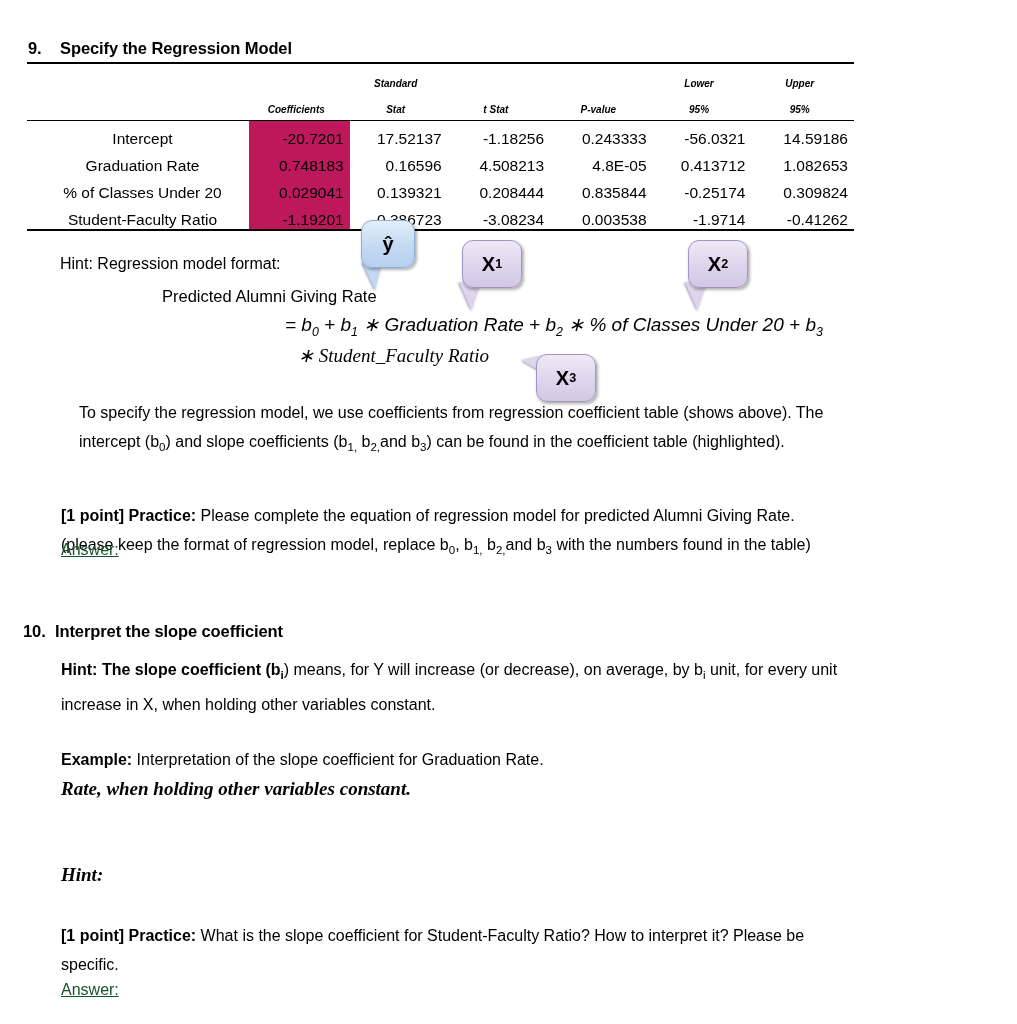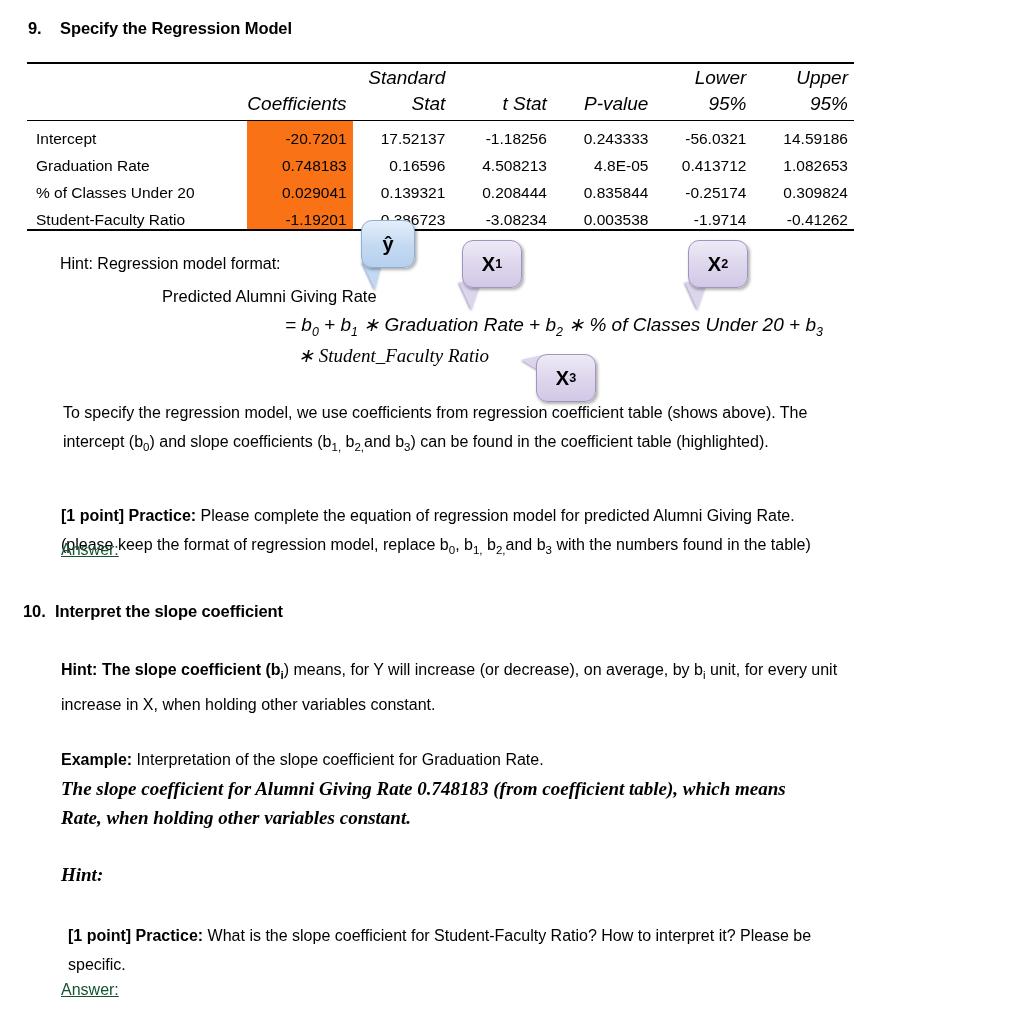--- a/index.html
+++ b/index.html
@@ -22,20 +22,21 @@
     height: 1024px;
   }
 
   
   .section-heading {
     position: absolute;
     font-size: 16.5px;
     font-weight: bold;
     letter-spacing: -0.1px;
     white-space: nowrap;
+    margin-top: 20px;
   }
   .section-heading .num {
     display: inline-block;
     width: 32px;
   }
   #heading-9 { left: 28px; top: 19px; }
   #heading-10 { left: 23px; top: 602px; }
 
   
   .coef-table-wrap {
@@ -52,41 +53,41 @@
   table.coef-table th, table.coef-table td {
     padding: 0;
     vertical-align: bottom;
   }
   .rule-top td, .rule-top th { border-top: 2.2px solid #000; }
   .rule-mid td, .rule-mid th { border-top: 1.6px solid #000; }
   .rule-bottom { border-top: 2.2px solid #000; height: 4px; }
 
   table.coef-table thead th {
     font-style: italic;
-    font-weight: normal;
-    font-size: 19px;
-    text-align: right;
+    font-weight: bold;
+    font-size: 10px;
+    text-align: center;
     padding-bottom: 1px;
     white-space: nowrap;
   }
   thead tr.hdr-line1 th { height: 25px; vertical-align: bottom; }
   thead tr.hdr-line2 th { height: 25px; vertical-align: bottom; padding-bottom: 5px;}
 
   table.coef-table tbody td {
     text-align: right;
     height: 27px;
     white-space: nowrap;
     font-size: 15.5px;
   }
   table.coef-table tbody td.label-cell {
-    text-align: left;
+    text-align: center;
     padding-left: 9px;
   }
   td.hl, th.hl {
-    background: #f97316;
+    background: #be185d;
   }
   .col-label { width: 228px; }
   .col-coef  { width: 98px; }
   .col-se    { width: 95px; }
   .col-t     { width: 100px; }
   .col-p     { width: 100px; }
   .col-lo    { width: 96px; }
   .col-up    { width: 100px; }
   .cellpad { padding-right: 6px !important; }
 
@@ -197,28 +198,28 @@
     border-right: 22px solid #ddd5ec;
     filter: drop-shadow(0px 1px 1px rgba(140,125,170,0.85));
   }
 
   
   .body-text {
     position: absolute;
     font-size: 16px;
     line-height: 29px;
   }
-  #para-specify { left: 63px; top: 398px; width: 900px; }
+  #para-specify { left: 79px; top: 398px; width: 900px; }
   #para-practice1 { left: 61px; top: 501px; width: 900px; }
   #answer1 { position: absolute; left: 61px; top: 541px; }
   #para-hint10 { left: 61px; top: 655px; width: 910px; }
   #para-example-label { left: 61px; top: 745px; width: 910px; }
   #para-example-body { left: 61px; top: 774px; width: 910px; }
   #para-hint2 { left: 61px; top: 860px; }
-  #para-practice2 { left: 68px; top: 921px; width: 900px; }
+  #para-practice2 { left: 61px; top: 921px; width: 900px; }
   #answer2 { position: absolute; left: 61px; top: 981px; }
 
   .bold { font-weight: bold; }
   .serif-bold-italic {
     font-family: "Liberation Serif", serif;
     font-weight: bold;
     font-style: italic;
     font-size: 19px;
     line-height: 29px;
   }
@@ -352,21 +353,20 @@
   <div class="body-text" id="para-hint10">
     <span class="bold">Hint: The slope coefficient (b</span><sub class="bold">i</sub><span>) means, for Y will increase (or decrease), on average, by b</span><sub>i</sub><span> unit, for every unit</span><br>
     <span>increase in X, when holding other variables constant.</span>
   </div>
 
   <div class="body-text" id="para-example-label">
     <span class="bold">Example:</span><span> Interpretation of the slope coefficient for Graduation Rate.</span>
   </div>
 
   <div class="serif-bold-italic" id="para-example-body" style="position:absolute;">
-    <div>The slope coefficient for Alumni Giving Rate 0.748183 (from coefficient table), which means</div>
     <div>Rate, when holding other variables constant.</div>
   </div>
 
   <div class="serif-bold-italic" id="para-hint2" style="position:absolute;">Hint:</div>
 
   <div class="body-text" id="para-practice2">
     <span class="bold">[1 point] Practice:</span><span> What is the slope coefficient for Student-Faculty Ratio? How to interpret it? Please be</span><br>
     <span>specific.</span>
   </div>
 

